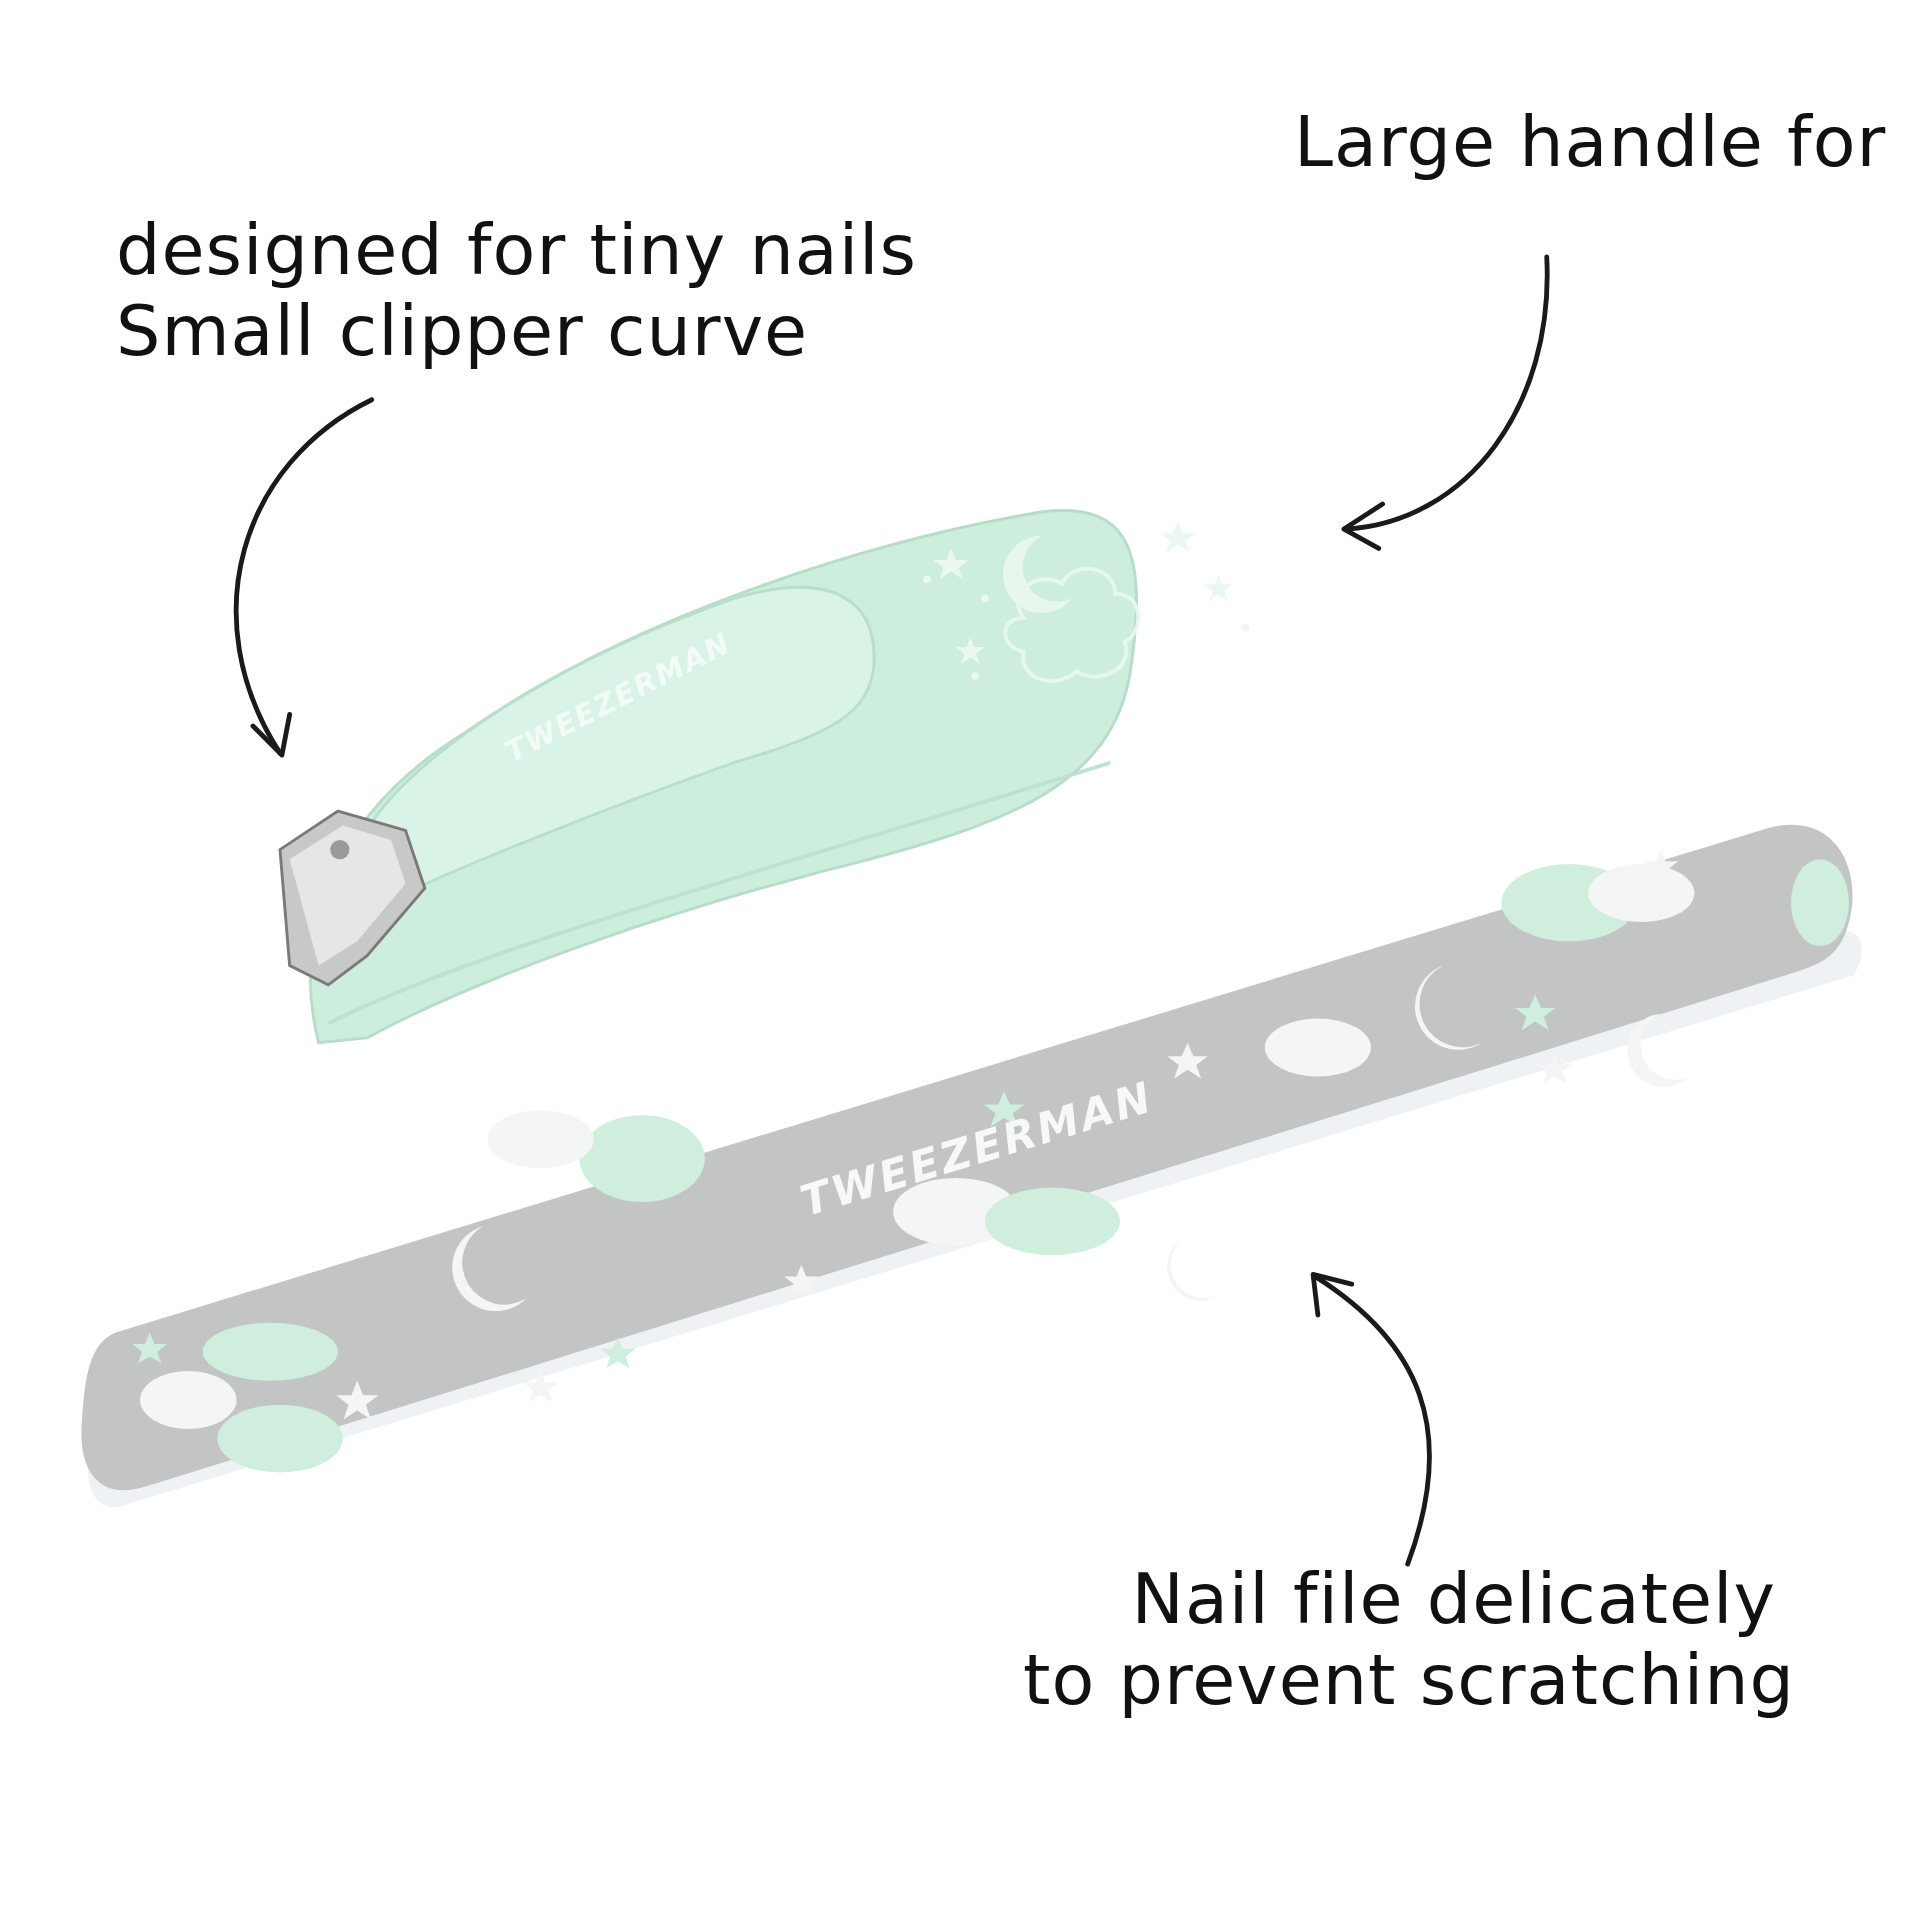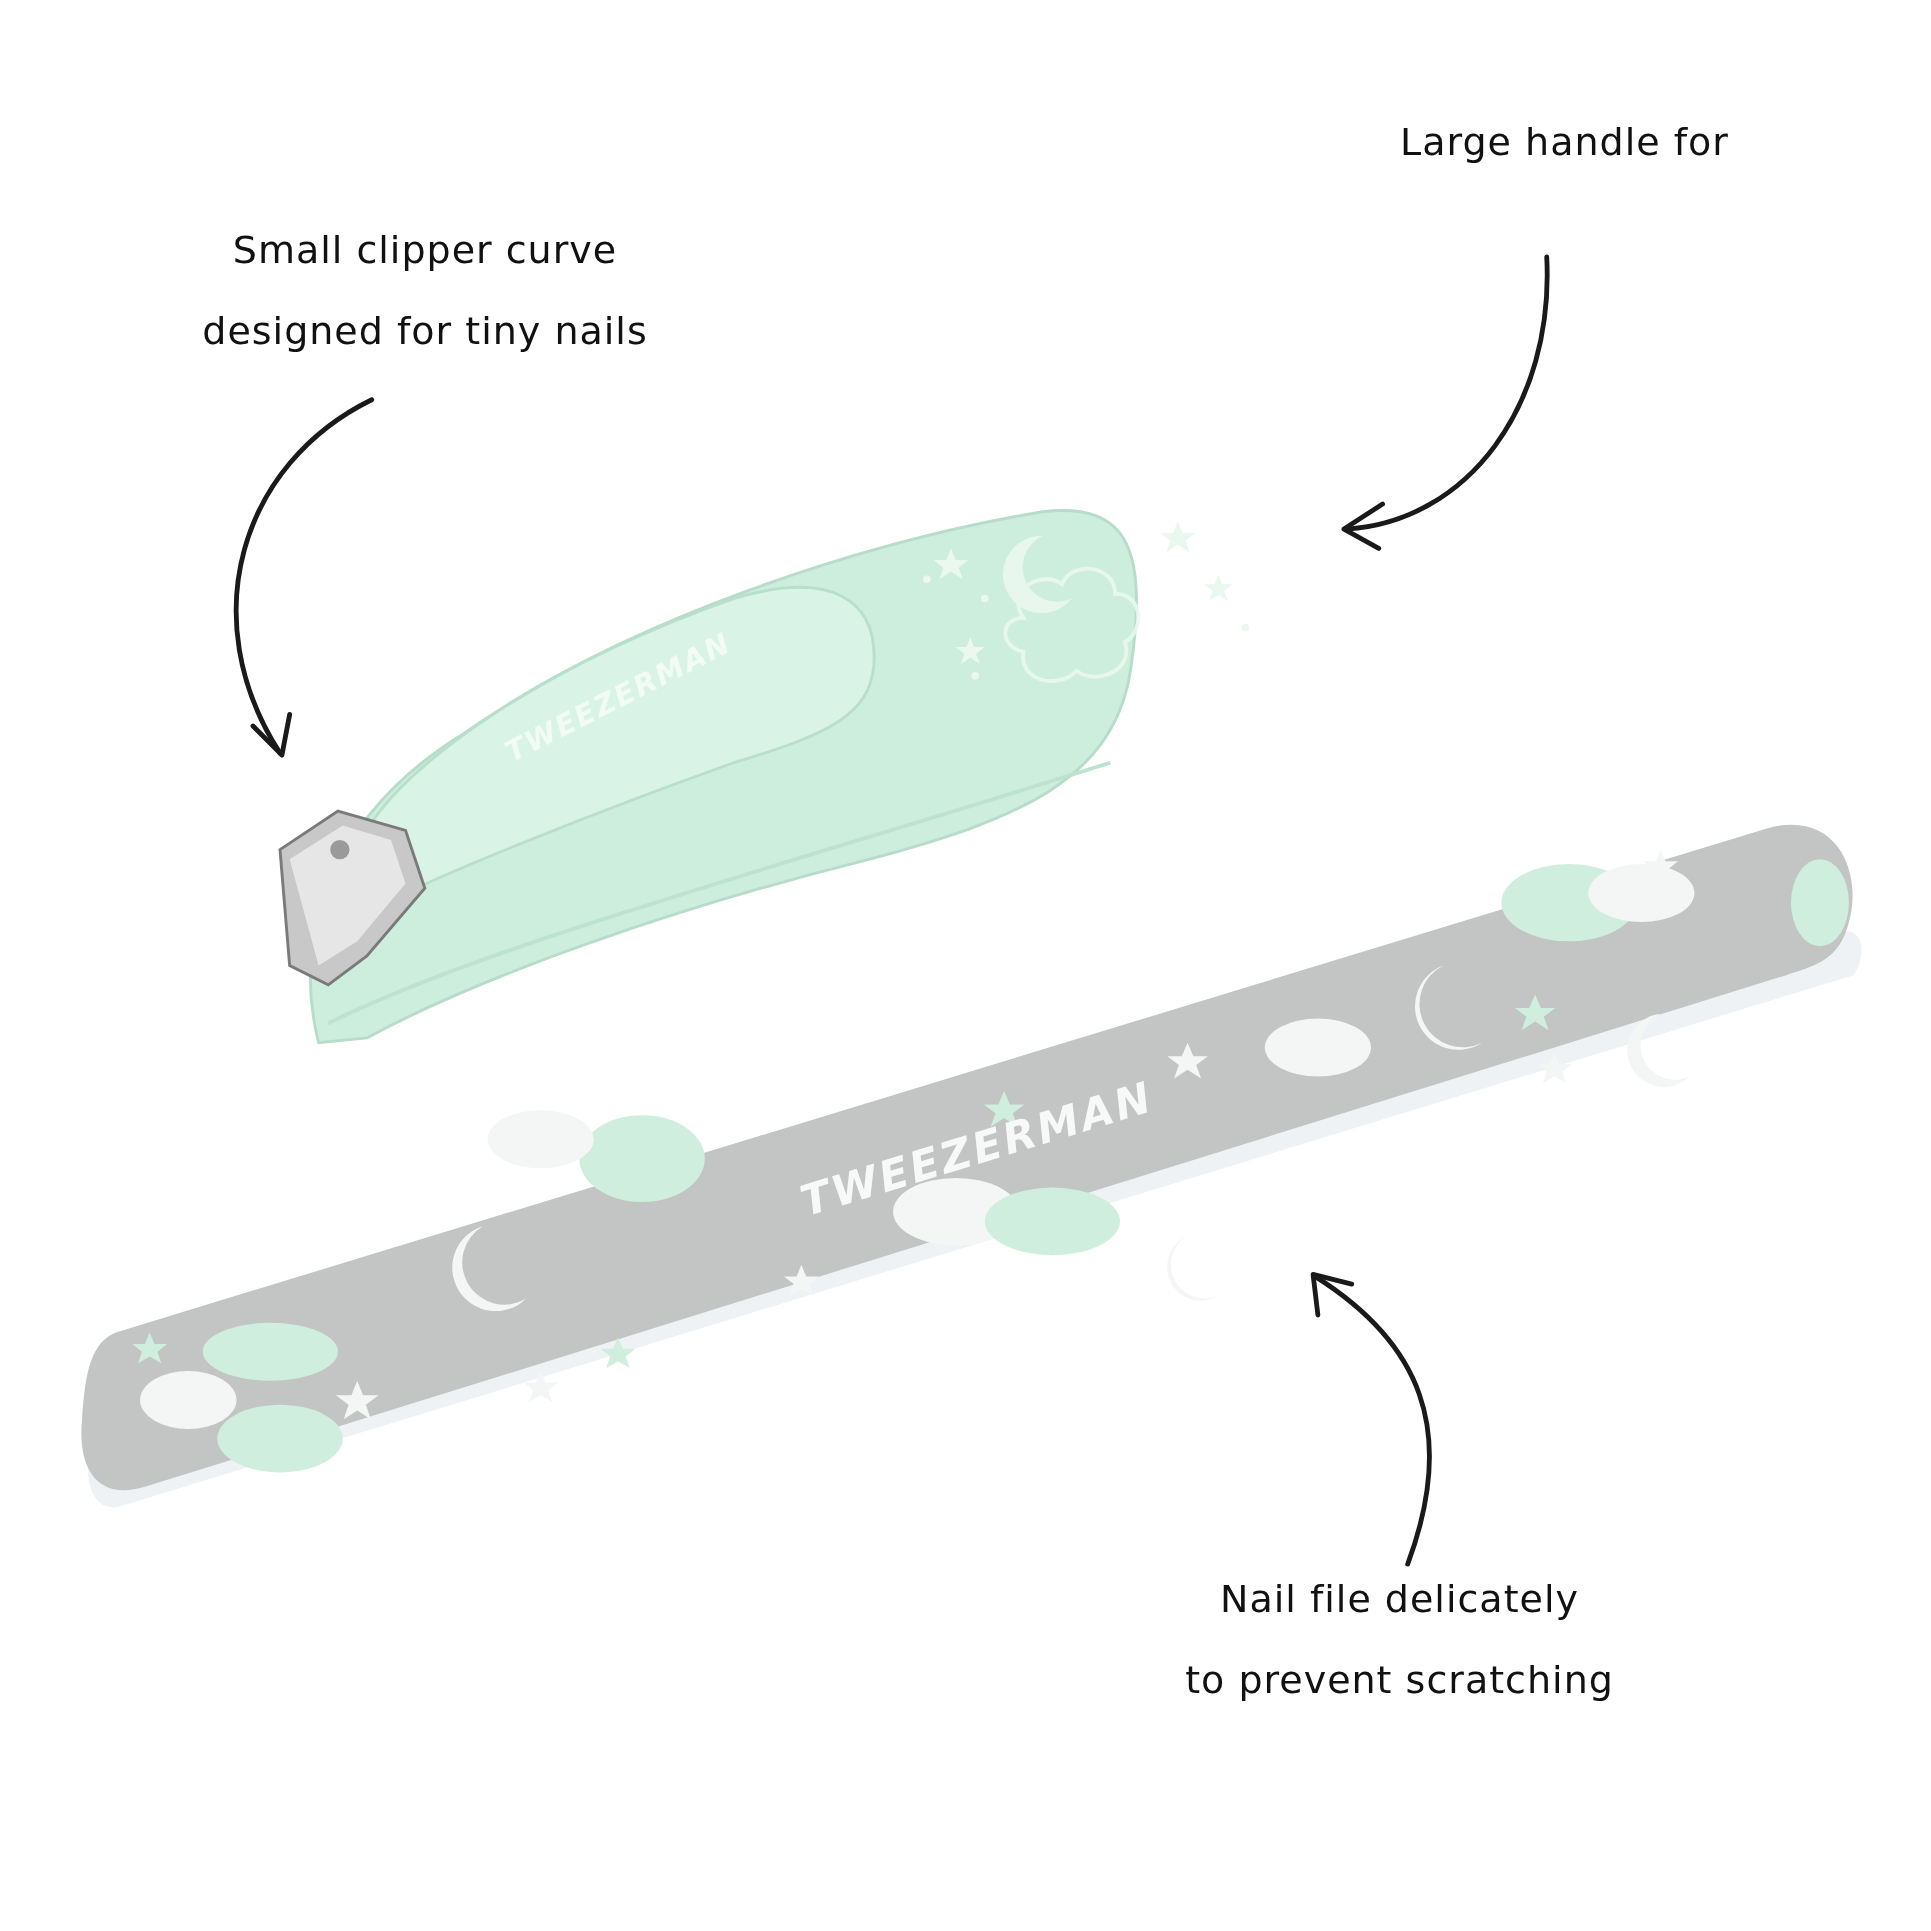--- a/index.html
+++ b/index.html
@@ -1,18 +1,18 @@
 <!DOCTYPE html>
 <html><head>
 <meta charset="utf-8">
 <style>
   html, body { margin:0; padding:0; background:#ffffff; }
   body { width:1931px; height:1931px; position:relative; overflow:hidden;
          font-family:"DejaVu Sans", sans-serif; color:#111; }
-  .callout { position:absolute; text-align:center; font-size:38px; line-height:81px;
+  .callout { position:absolute; text-align:right; font-size:70px; line-height:81px;
              font-weight:400; letter-spacing:1px; white-space:nowrap; }
   .callout div { display:block; }
   #c1 { left:116px; top:210px; width:618px; }
   #c2 { left:1294px; top:102px; width:541px; }
   #c3 { left:1023px; top:1559px; width:753px; }
   svg.art { position:absolute; left:0; top:0; width:1931px; height:1931px; }
 </style>
 </head>
 <body>
 
@@ -96,22 +96,22 @@
       <polygon points="1040,1130 1046,1144 1061,1144 1049,1153 1054,1167 1040,1158 1026,1167 1031,1153 1019,1144 1034,1144"></polygon>
       <polygon points="1590,1030 1596,1044 1611,1044 1599,1053 1604,1067 1590,1058 1576,1067 1581,1053 1569,1044 1584,1044"></polygon>
       <polygon points="155,1380 160,1392 173,1392 163,1400 167,1412 155,1405 143,1412 147,1400 137,1392 150,1392"></polygon>
       <polygon points="640,1385 645,1397 658,1397 648,1405 652,1417 640,1410 628,1417 632,1405 622,1397 635,1397"></polygon>
     </g>
     <text x="0" y="0" transform="translate(835 1260) rotate(-17)" font-family="DejaVu Sans, sans-serif" font-weight="700" font-style="italic" font-size="44" fill="#f7f9f8" letter-spacing="3">TWEEZERMAN</text>
   </g>
 </svg>
 
 <div id="c1" class="callout">
+  <div>designed for tiny nails</div>
   <div>Small clipper curve</div>
-  <div>designed for tiny nails</div>
 </div>
 <div id="c2" class="callout">
   <div>Large handle for</div>
 </div>
 <div id="c3" class="callout">
   <div>Nail file delicately</div>
   <div>to prevent scratching</div>
 </div>
 
 

